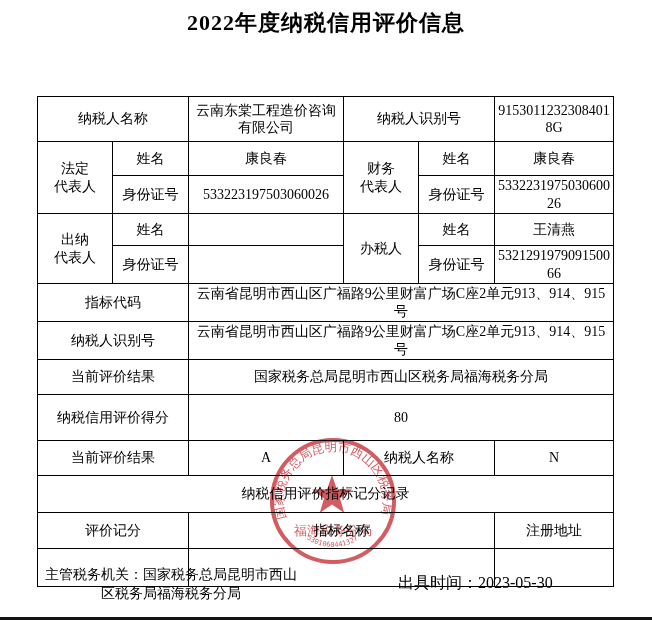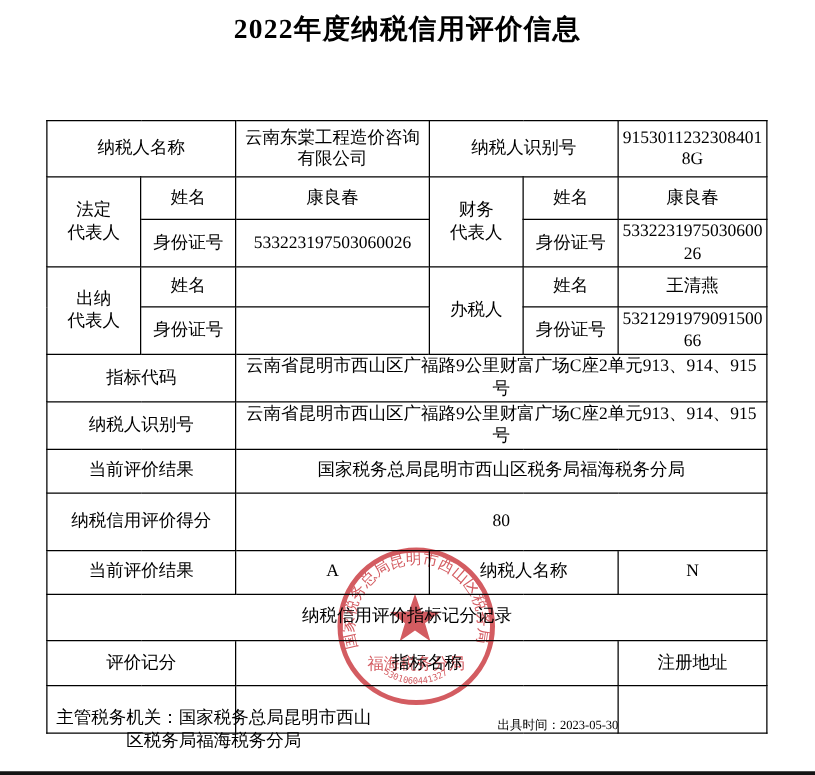--- a/index.html
+++ b/index.html
@@ -25,21 +25,21 @@
   td.wrap2 { white-space:pre-line; }
   tr.r1{height:45px} tr.r2{height:34px} tr.r3{height:38px} tr.r4{height:32px}
   tr.r5{height:37px} tr.r6{height:38px} tr.r7{height:38px} tr.r8{height:35px}
   tr.r9{height:46px} tr.r10{height:35px} tr.r11{height:37px} tr.r12{height:36px}
   tr.r13{height:38px}
   .footer-authority {
     position:absolute; left:42px; top:566px; width:258px;
     text-align:center; font-size:14px; line-height:1.35;
   }
   .footer-date {
-    position:absolute; left:398px; top:573px; font-size:10px; white-space:nowrap;
+    position:absolute; left:398px; top:573px; font-size:16px; white-space:nowrap;
   }
   .bottom-rule {
     position:absolute; left:0; bottom:0; width:652px; height:3px; background:#141414;
   }
   .seal {
     position:absolute; left:248px; top:416px; width:170px; height:170px;
     mix-blend-mode:multiply; opacity:0.9; pointer-events:none;
   }
 </style>
 </head>

